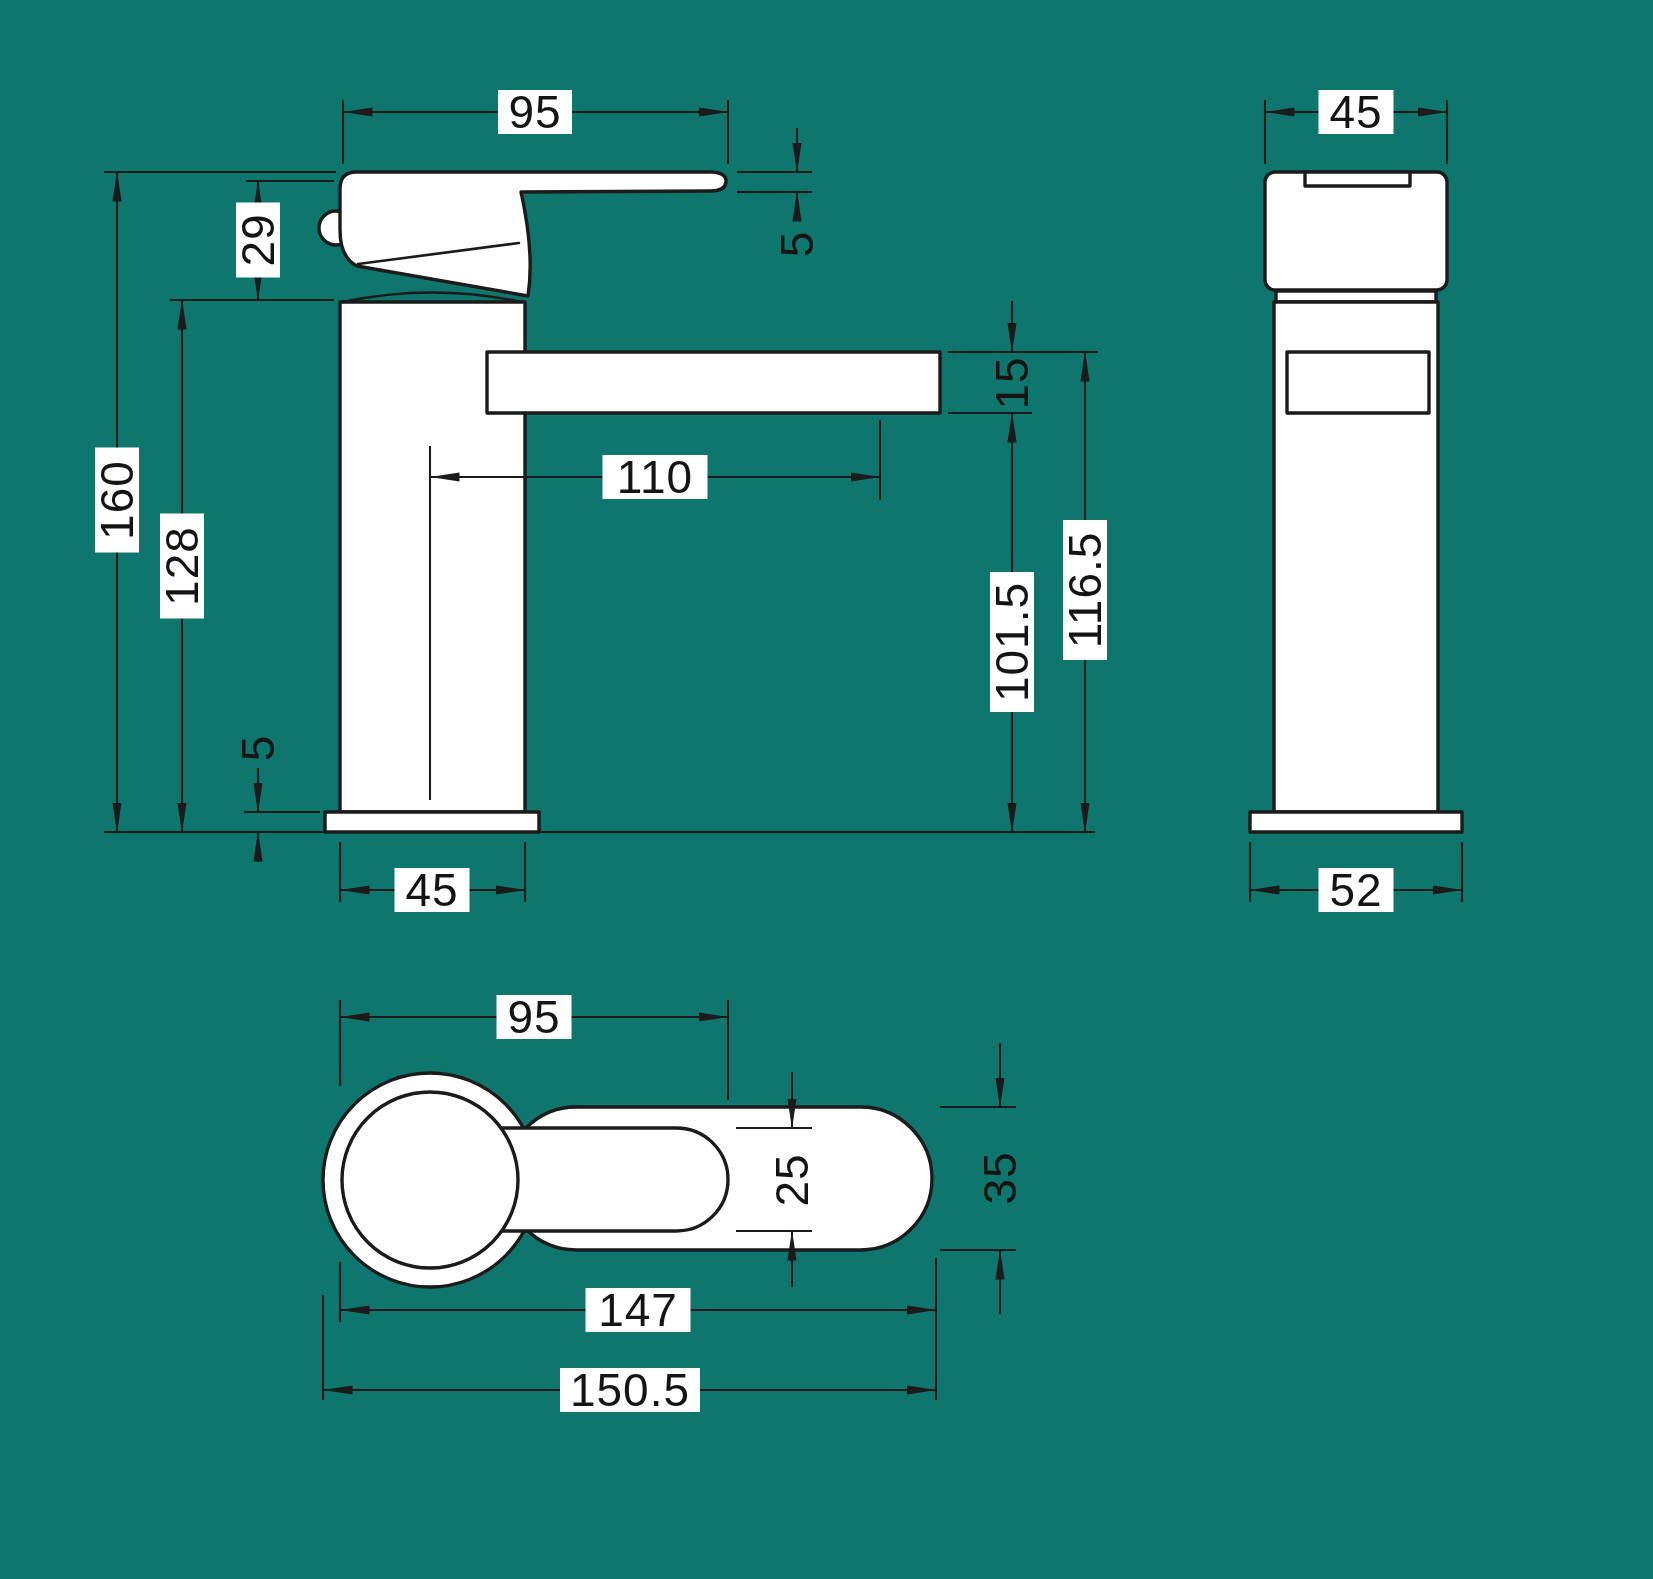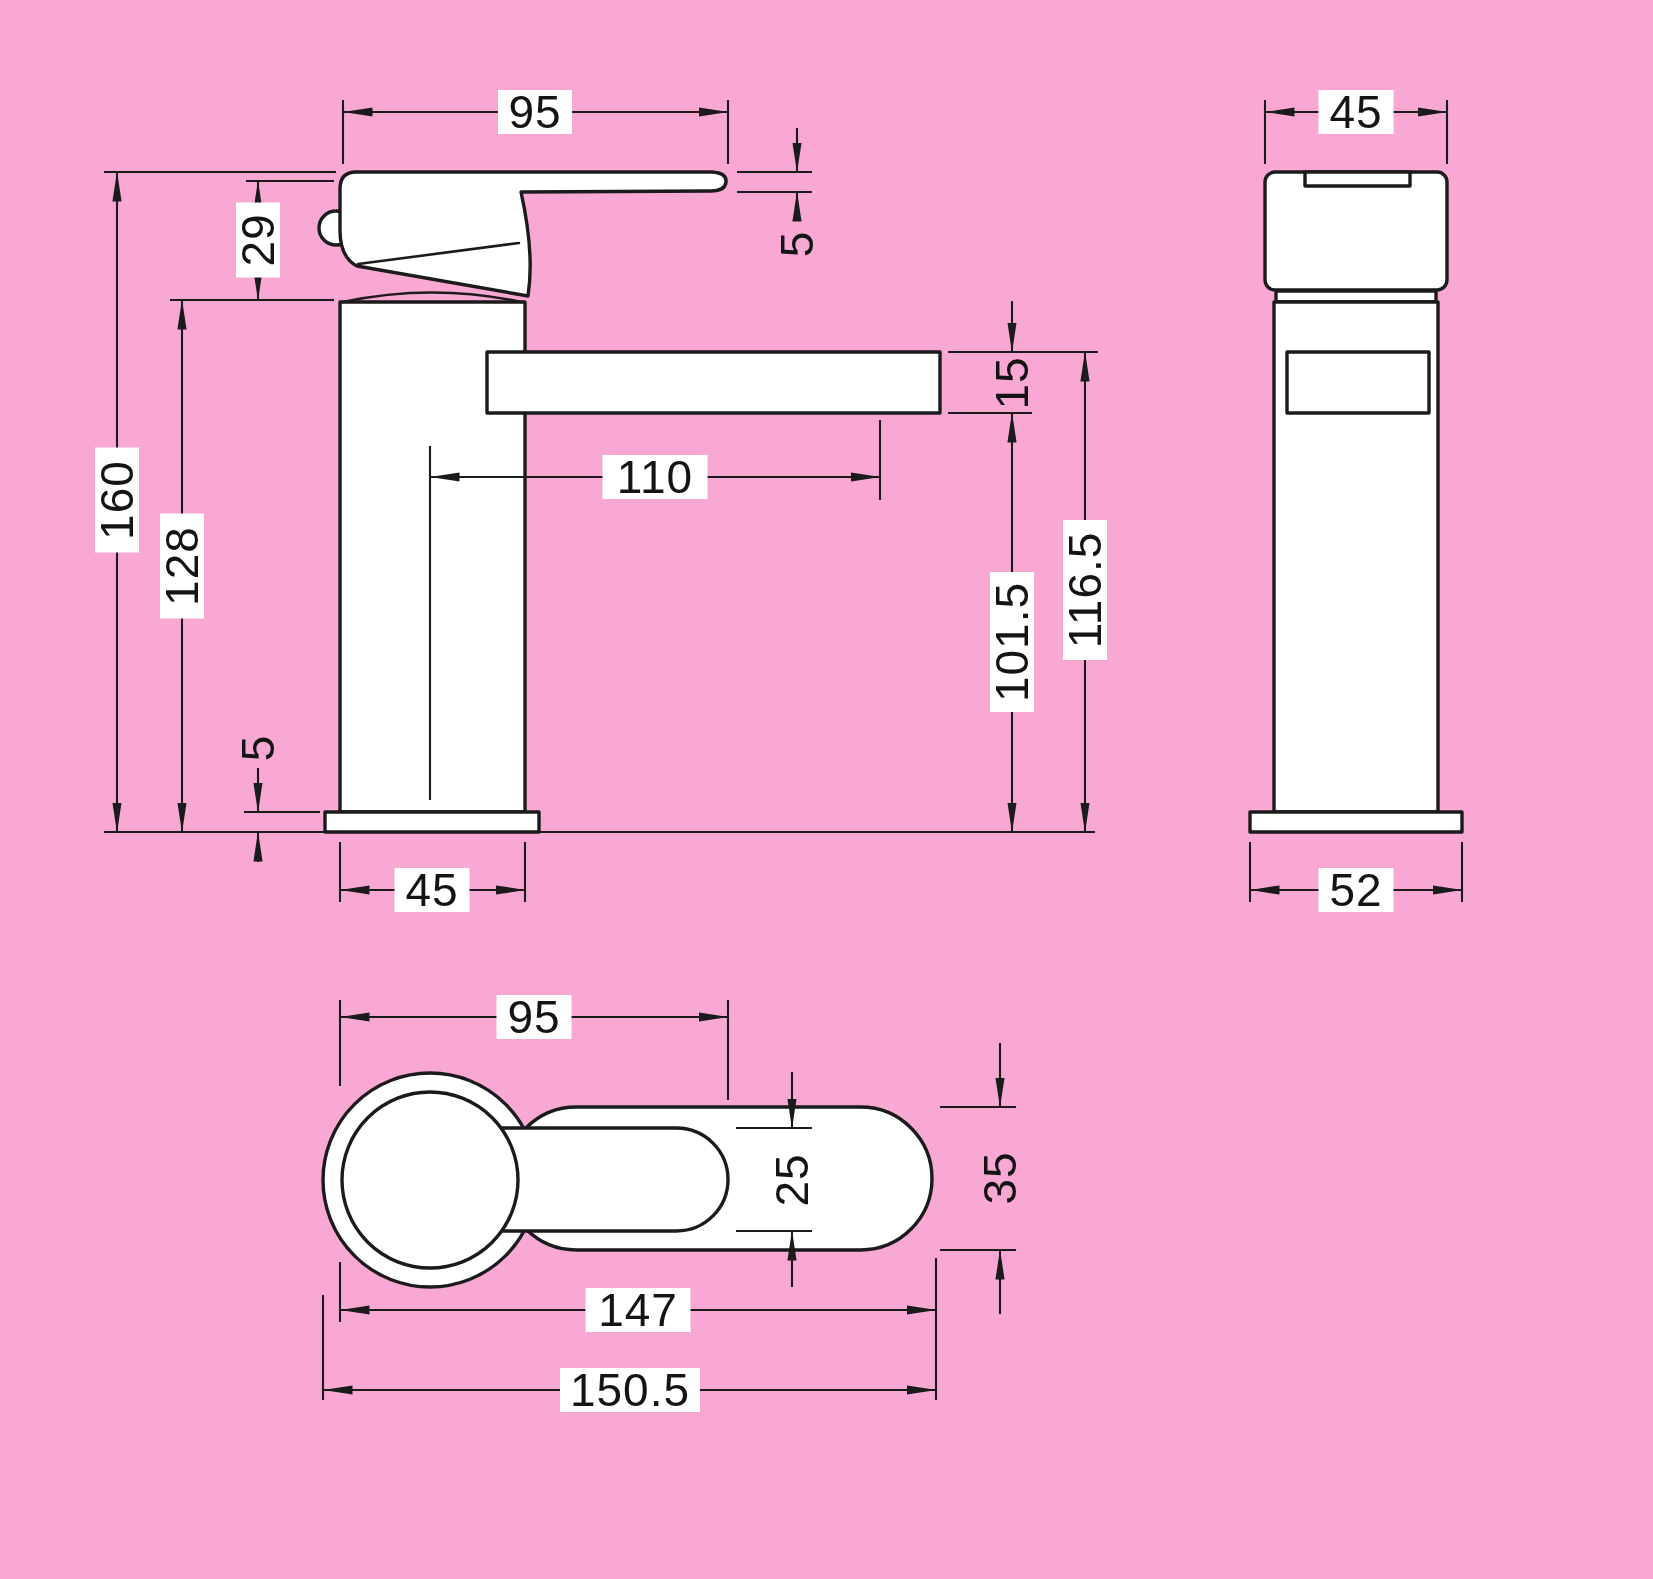--- a/index.html
+++ b/index.html
@@ -4,21 +4,21 @@
 <style>
   html, body {
     margin: 0;
     padding: 0;
     background: #ffffff;
     font-family: "Liberation Sans", sans-serif;
   }
   .stage {
     width: 1653px;
     height: 1579px;
-    background: #f9a8d4;
+    background: #0f766e;
     position: relative;
   }
   svg { display: block; }
   .outline {
     fill: #ffffff;
     stroke: #1b1b1b;
     stroke-width: 3.4;
     stroke-linejoin: round;
     stroke-linecap: round;
   }

